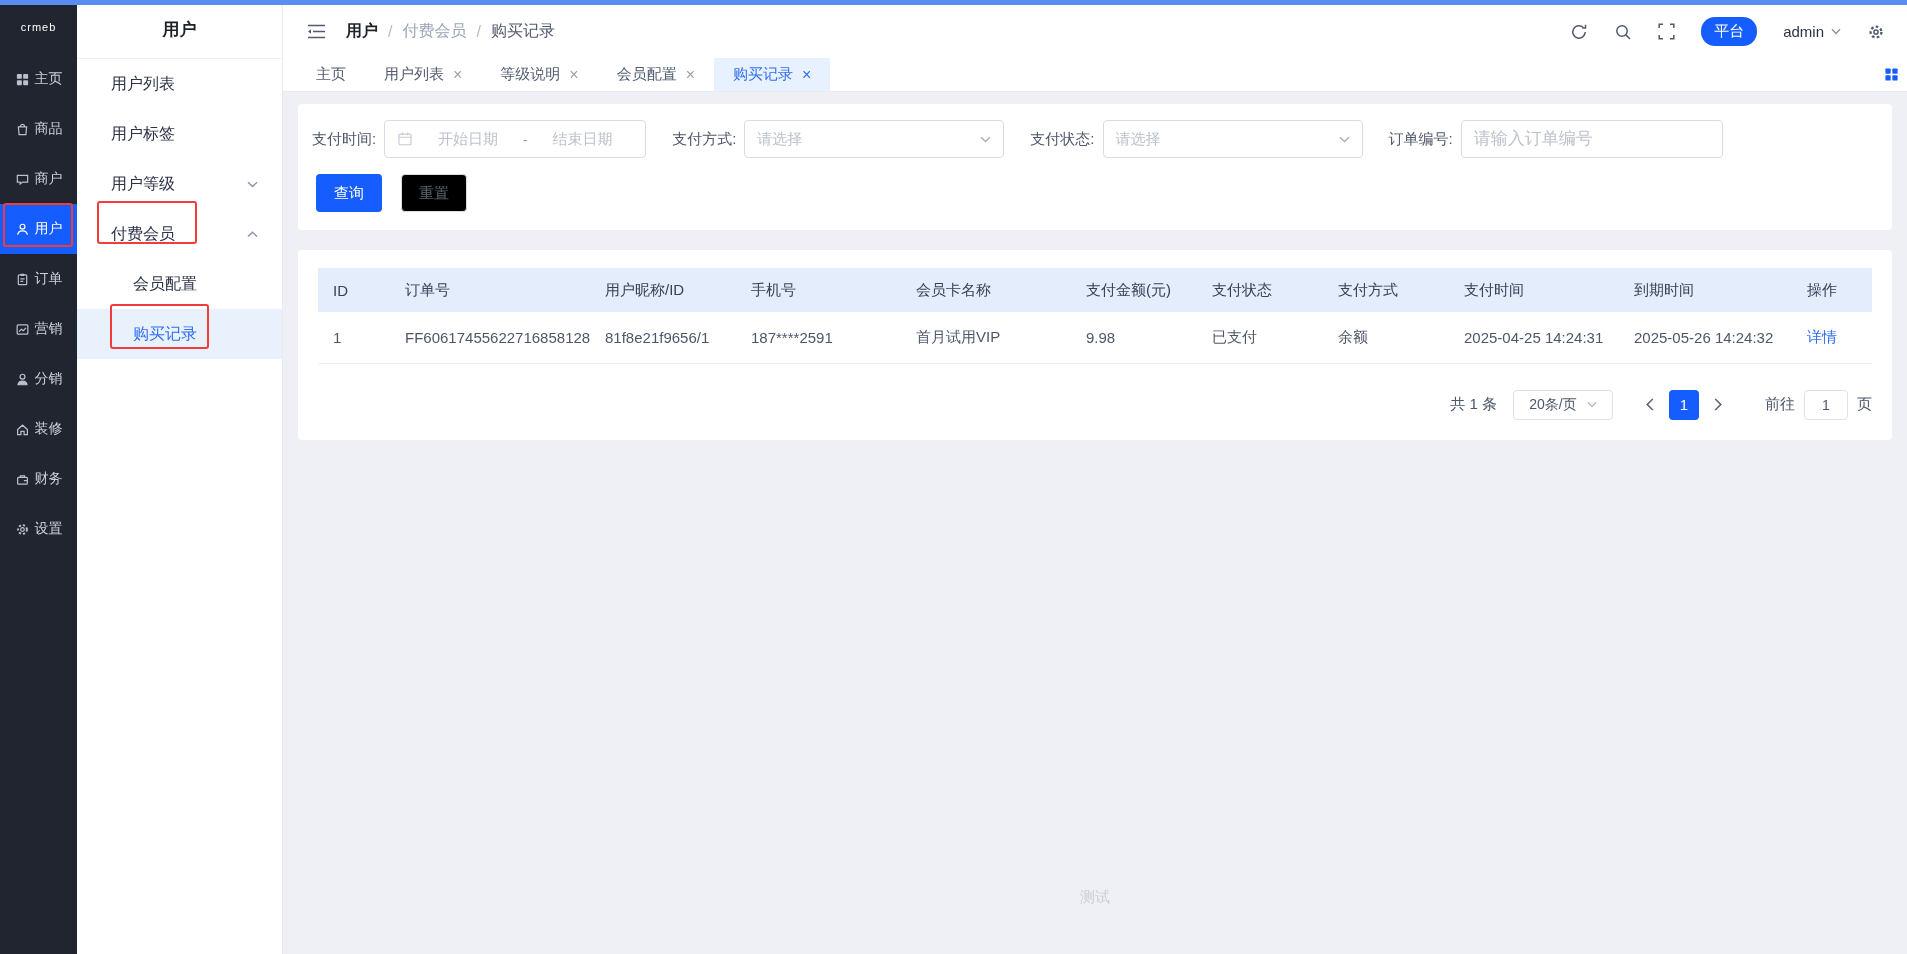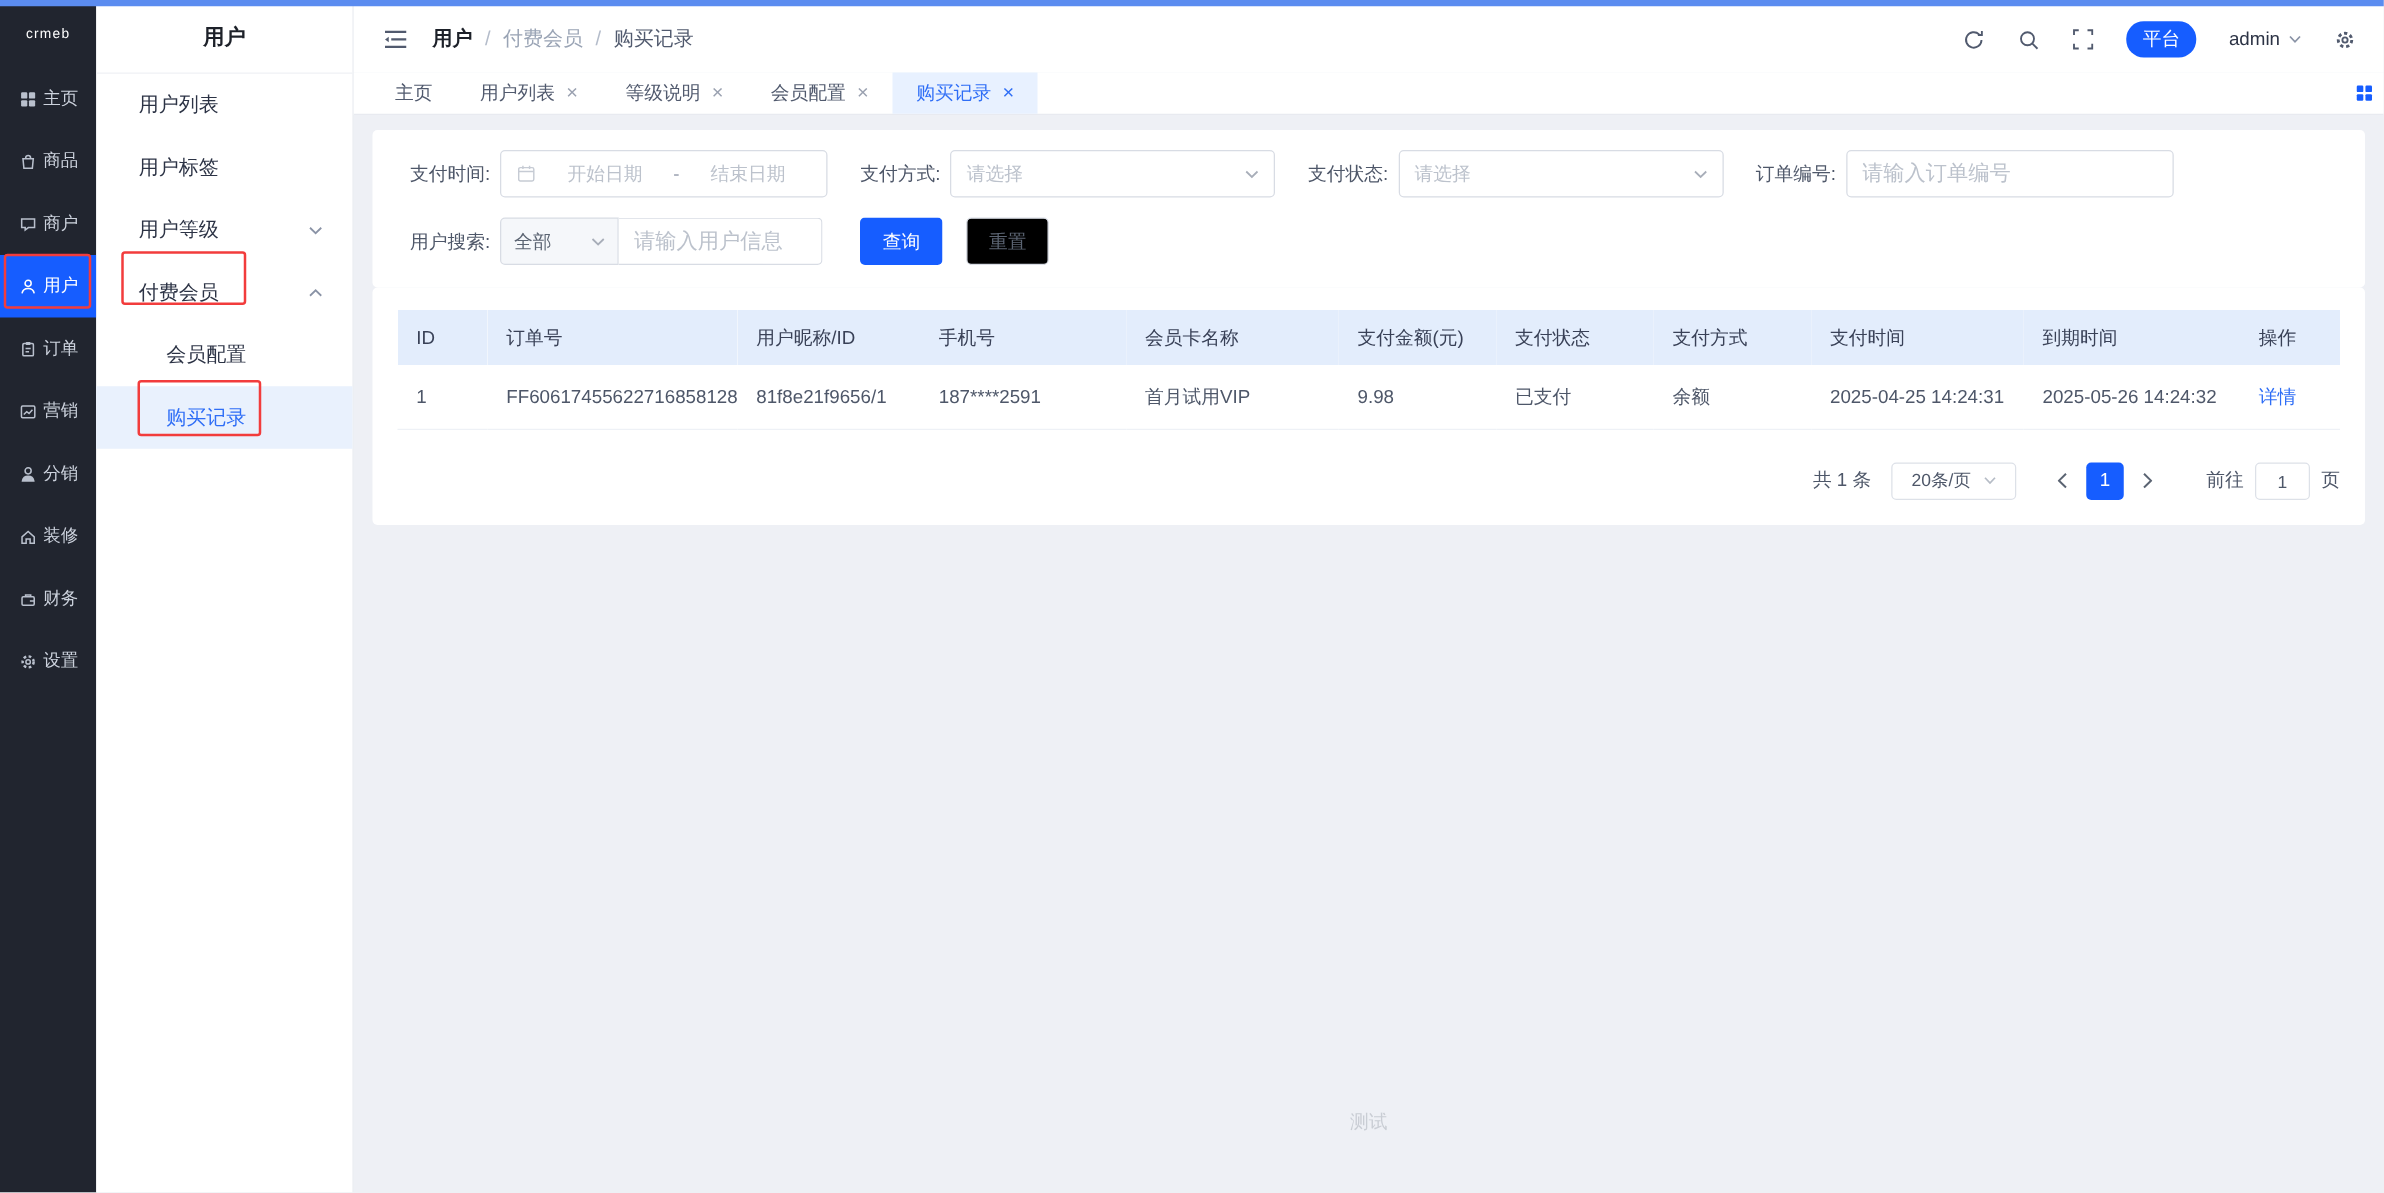--- a/index.html
+++ b/index.html
@@ -41,39 +41,39 @@
   .tabbar { height:34px; background:#fff; border-bottom:1px solid #e8eaf0; display:flex; align-items:stretch; padding-left:14px; position:relative; }
   .tab { display:flex; align-items:center; gap:9px; padding:0 19px; font-size:15px; color:#515a6e; cursor:pointer; white-space:nowrap; }
   .tab .close { color:#9aa1b0; font-size:16px; line-height:1; }
   .tab.active { background:#e8f1ff; color:#2f6ef6; }
   .tab.active .close { color:#2f6ef6; }
   .tab-grid { position:absolute; right:8px; top:9px; color:#165DFF; cursor:pointer; }
 
   .content { flex:1; padding:12px 15px; position:relative; }
   .card { background:#fff; border-radius:4px; }
   .filter-card { padding:16px 14px 18px 14px; }
-  .f-row { display:flex; align-items:center;margin-left:16px; }
+  .f-row { display:flex; align-items:center; }
   .f-row + .f-row { margin-top:16px; }
   .f-item { display:flex; align-items:center; margin-right:26px; }
   .f-label { font-size:15px; color:#4e5769; margin-right:8px; white-space:nowrap; }
   .ctrl { height:38px; border:1px solid #d8dce4; border-radius:4px; background:#fff; display:flex; align-items:center; font-size:15px; }
   .date-box { width:262px; padding:0 12px; color:#bcc2cc; gap:4px; cursor:pointer; }
   .date-box .dseg { flex:1; text-align:center; }
   .sel { width:260px; padding:0 12px; justify-content:space-between; color:#bcc2cc; cursor:pointer; }
   .sel .chev { color:#a8aeb9; }
   input.tin { height:38px; width:262px; border:1px solid #d8dce4; border-radius:4px; padding:0 12px; font-size:17px; color:#515a6e; outline:none; font-family:inherit; }
   input::placeholder { color:#bcc2cc; }
   .group { display:flex; }
   .group .sel-mini { width:95px; border-radius:4px 0 0 4px; background:#f5f7fa; color:#5b6472; padding:0 10px; justify-content:space-between; cursor:pointer; }
   .group input.tin { width:163px; border-left:none; border-radius:0 4px 4px 0; }
   .btn { height:38px; padding:0 17px; border-radius:4px; font-size:15px; cursor:pointer; border:1px solid transparent; font-family:inherit; }
   .btn-primary { background:#165DFF; color:#fff; }
   .btn-plain { background:#000000; color:#5b6472; border-color:#d8dce4; margin-left:19px; }
 
-  .table-card { padding:18px 20px 20px 20px; }
+  .table-card { margin-top:20px; padding:18px 20px 20px 20px; }
   table { width:100%; border-collapse:collapse; table-layout:fixed; }
   thead th { background:#e3edfc; height:44px; text-align:left; padding:0 15px; font-size:15px; color:#394157; font-weight:500; white-space:nowrap; overflow:hidden; }
   tbody td { height:51px; padding:0 15px; font-size:15px; color:#4e5769; border-bottom:1px solid #eef1f6; white-space:nowrap; overflow:hidden; }
   .link { color:#2f6ef6; cursor:pointer; }
 
   .pager { display:flex; align-items:center; justify-content:flex-end; margin-top:26px; font-size:15px; color:#4e5769; }
   .pg-total { margin-right:16px; }
   .pg-size { width:100px; height:30px; border:1px solid #dde1e8; border-radius:4px; display:flex; align-items:center; justify-content:center; gap:10px; font-size:14px; color:#4e5769; cursor:pointer; }
   .pg-arrow { width:30px; height:30px; display:flex; align-items:center; justify-content:center; color:#5b6472; cursor:pointer; margin:0 4px; }
   .pg-arrow.first { margin-left:22px; }
@@ -346,34 +346,20 @@
                   </svg>
                 </span>
             </div>
           </div>
           <div class="f-item" style="margin-right:0;">
             <span class="f-label">订单编号:</span>
             <input class="tin" type="text" placeholder="请输入订单编号" style="">
           </div>
         </div>
         <div class="f-row">
-          <div class="f-item">
-            <span class="f-label">用户搜索:</span>
-            <div class="group">
-              <div class="ctrl sel-mini">
-                <span>全部</span>
-                <span class="chev" style="color:#a8aeb9;">
-                    <svg width="11" height="7" viewBox="0 0 11 7" fill="none" stroke="currentColor" stroke-width="1.4">
-                      <polyline points="1,1.2 5.5,5.6 10,1.2"></polyline>
-                    </svg>
-                  </span>
-              </div>
-              <input class="tin" type="text" placeholder="请输入用户信息" style="">
-            </div>
-          </div>
           <button class="btn btn-primary" style="margin-left:4px;">查询</button>
           <button class="btn btn-plain">重置</button>
         </div>
       </section>
 
       <section class="card table-card">
         <table>
           <colgroup>
             <col style="width:72px">
               <col style="width:200px">

